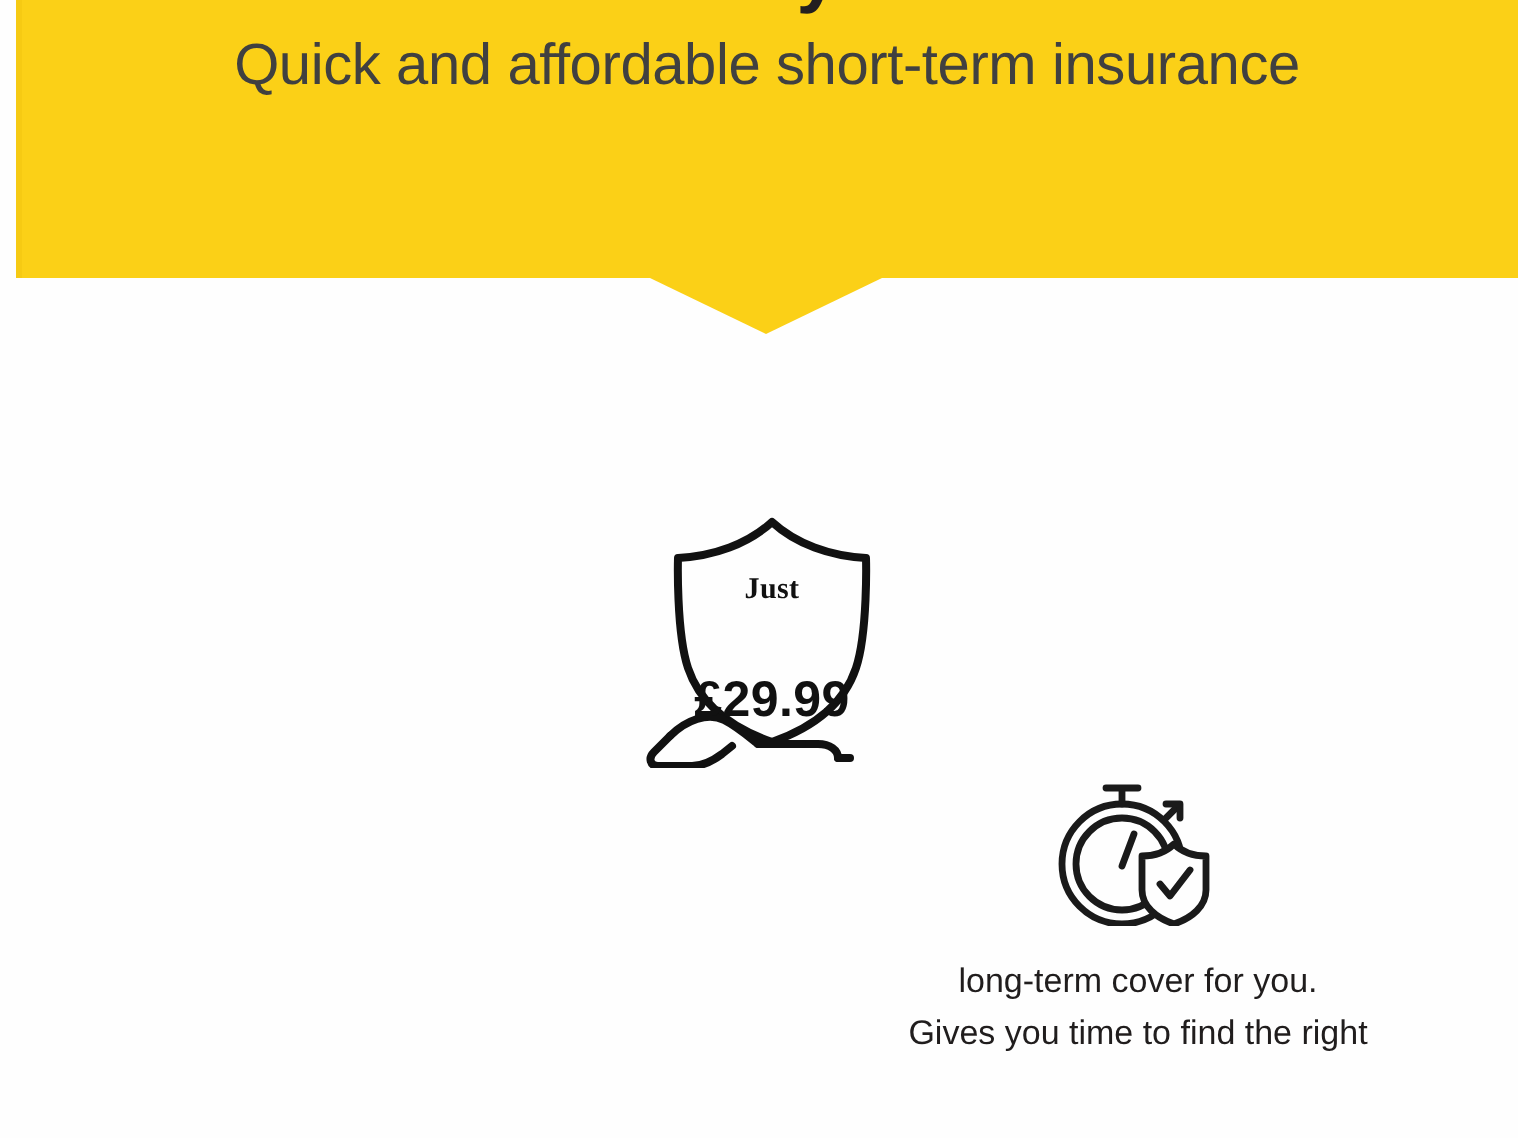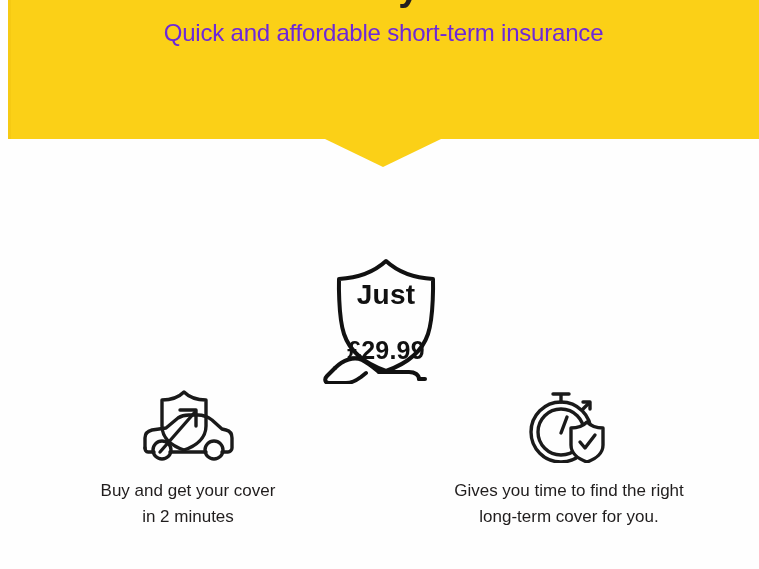--- a/index.html
+++ b/index.html
@@ -57,23 +57,23 @@
     color: #231f20;
     line-height: 42px;
     white-space: nowrap;
   }
   .banner-title {
     position: absolute;
     left: 0;
     top: 16px;
     width: 751px;
     text-align: center;
-    font-size: 24px;
+    font-size: 29px;
     font-weight: normal;
-    color: #6d28d9;
+    color: #404040;
     line-height: 34px;
     letter-spacing: -0.2px;
     white-space: nowrap;
   }
   .banner-notch {
     position: absolute;
     left: 325px;
     top: 139px;
     width: 0;
     height: 0;
@@ -107,24 +107,25 @@
   .price-text {
     position: absolute;
     left: 313px;
     top: 283px;
     width: 146px;
     text-align: center;
     color: #111111;
     pointer-events: none;
   }
   .price-just {
-    font-size: 28px;
+    font-size: 15px;
     font-weight: bold;
     line-height: 24px;
     letter-spacing: 0.2px;
+    font-family: Liberation Serif, serif;
   }
   .price-amount {
     font-size: 25px;
     font-weight: bold;
     line-height: 27px;
     letter-spacing: 0.2px;
     margin-top: 30px;
   }
 
   
@@ -199,61 +200,20 @@
 
       <path d="M106 123 L 112 123"></path>
     </svg>
   </div>
 
   <div class="price-text">
     <div class="price-just">Just</div>
     <div class="price-amount">£29.99</div>
   </div>
 
-  <div class="feature feature-left">
-    <div class="feature-icon">
-      <svg width="96" height="76" viewBox="0 0 96 76" xmlns="http://www.w3.org/2000/svg" fill="none" stroke="#1a1a1a" stroke-width="3.4" stroke-linecap="round" stroke-linejoin="round">
-
-        <path d="M44 4
-                 C 39 9, 31 12, 22 12
-                 L 22 38
-                 C 22 50, 32 58, 44 62
-                 C 56 58, 66 50, 66 38
-                 L 66 12
-                 C 57 12, 49 9, 44 4 Z"></path>
-
-        <path d="M5 60
-                 L 5 50
-                 C 5 46, 8 43, 12 42
-                 L 26 40
-                 L 38 30
-                 C 41 28, 45 27, 49 27
-                 L 58 27
-                 C 63 27, 68 29, 72 32
-                 L 82 41
-                 L 86 42
-                 C 90 43, 92 46, 92 50
-                 L 92 60
-                 C 92 62, 90 64, 88 64
-                 L 82 64"></path>
-        <path d="M14 64 L 8 64 C 6 64, 5 62, 5 60"></path>
-        <path d="M30 64 L 66 64"></path>
-
-        <circle cx="22" cy="62" r="9"></circle>
-        <circle cx="74" cy="62" r="9"></circle>
-
-        <path d="M20 64 L 55 24"></path>
-        <path d="M40 22 L 56 22 L 56 38"></path>
-      </svg>
-    </div>
-    <div class="feature-caption">
-      <span class="ln">Buy and get your cover</span>
-      <span class="ln">in 2 minutes</span>
-    </div>
-  </div>
 
   <div class="feature feature-right">
     <div class="feature-icon">
       <svg width="92" height="74" viewBox="0 0 92 74" xmlns="http://www.w3.org/2000/svg" fill="none" stroke="#1a1a1a" stroke-width="3.4" stroke-linecap="round" stroke-linejoin="round">
 
         <circle cx="38" cy="43" r="30"></circle>
 
         <circle cx="38" cy="43" r="23"></circle>
 
         <path d="M38 13 L 38 6"></path>
@@ -268,18 +228,18 @@
                  C 60 37, 54 39, 48 39
                  L 48 56
                  C 48 64, 55 70, 64 73
                  C 73 70, 80 64, 80 56
                  L 80 39
                  C 74 39, 68 37, 64 33 Z" fill="#fefefe"></path>
         <path d="M57 53 L 62 59 L 72 46"></path>
       </svg>
     </div>
     <div class="feature-caption">
+      <span class="ln">long-term cover for you.</span>
       <span class="ln">Gives you time to find the right</span>
-      <span class="ln">long-term cover for you.</span>
     </div>
   </div>
 
 </div>
 
 </body></html>

